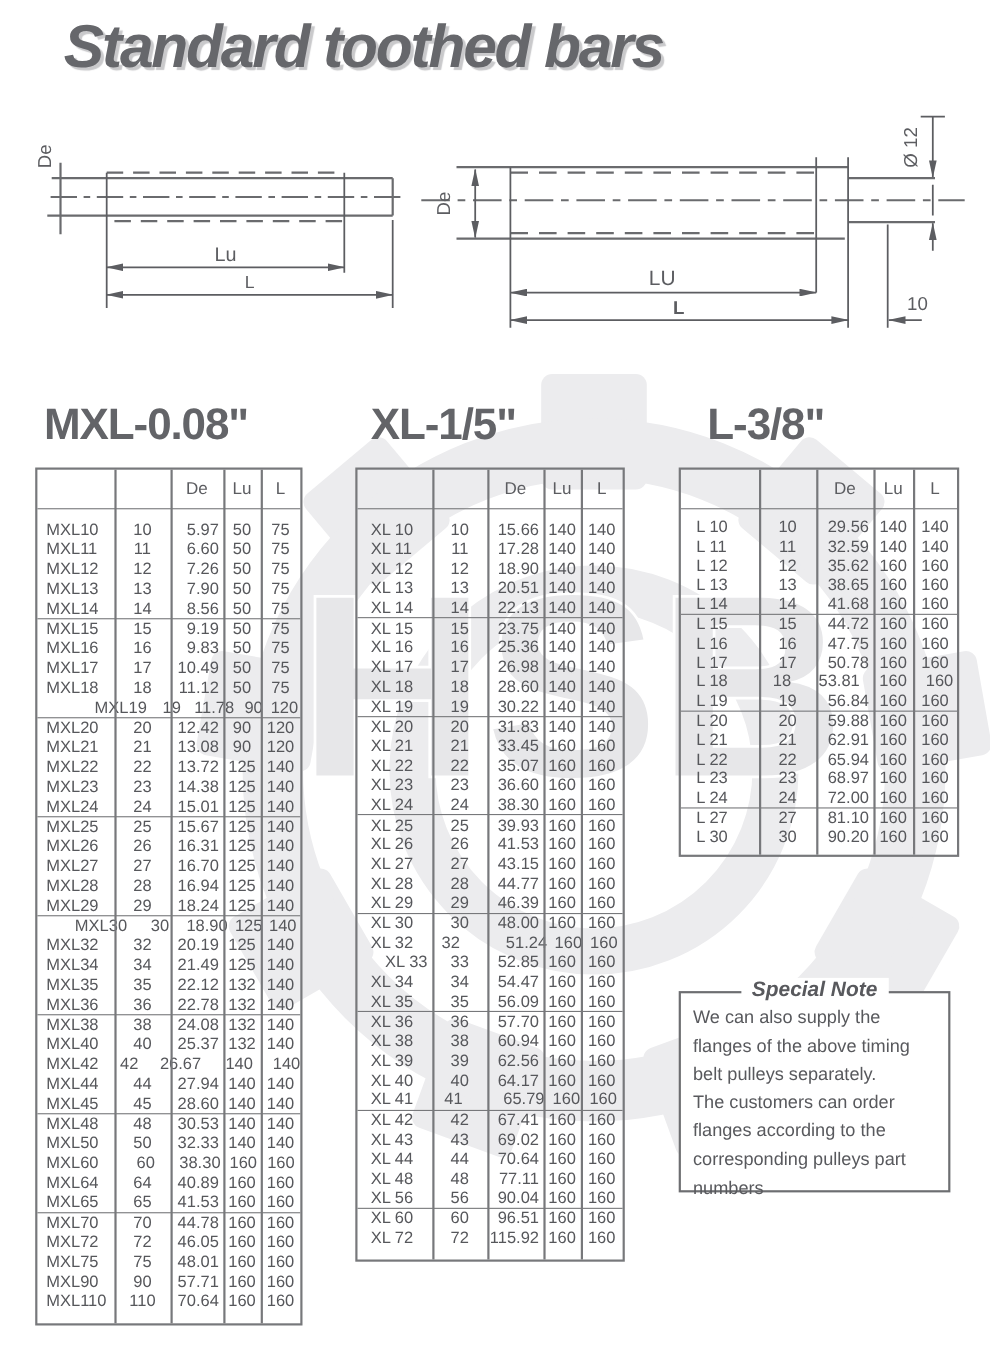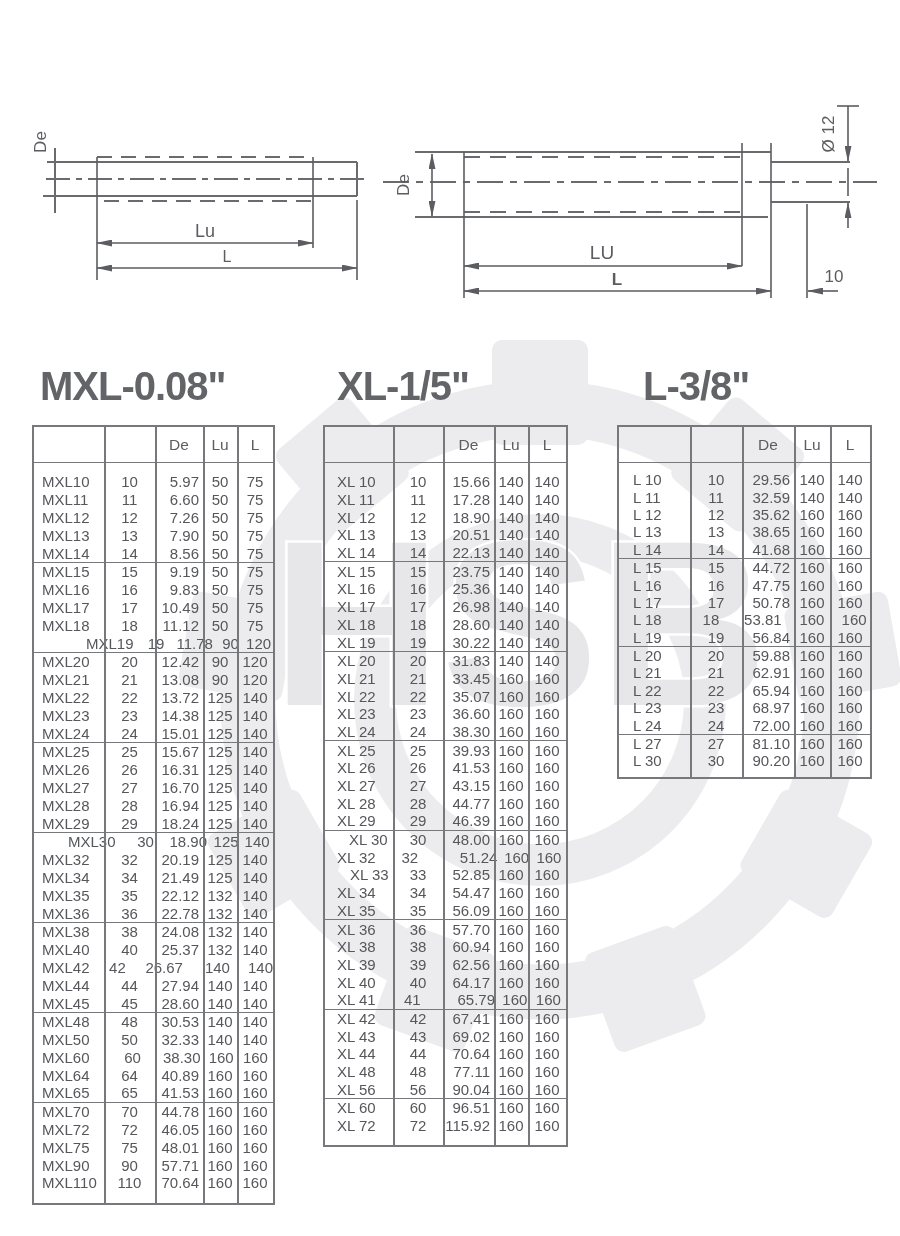--- a/index.html
+++ b/index.html
@@ -66,20 +66,21 @@
         <rect x="332" y="40" width="96" height="105" rx="10" transform="rotate(320 380 400)"></rect>
       </g>
       <circle cx="380" cy="400" r="292" fill="none" stroke="#ececee" stroke-width="55"></circle>
       <circle cx="380" cy="400" r="165" fill="none" stroke="#ececee" stroke-width="42"></circle>
       <text x="360" y="405" text-anchor="middle" font-size="235" font-weight="bold" fill="#e7e7e9" stroke="#ffffff" stroke-width="5" paint-order="stroke" font-family="Liberation Sans, sans-serif">HSB</text>
     </svg>
   </div>
 
   <div class="layer" id="content">
 
+    <div id="page-title">Standard toothed bars</div>
 
     <svg class="dwg" style="left:18px;top:108px;" width="365" height="200" viewBox="0 0 365 200">
       <defs>
         <marker id="arL" viewBox="0 0 16 7" refX="15.2" refY="3.5" markerWidth="16" markerHeight="7" markerUnits="userSpaceOnUse" orient="auto-start-reverse">
           <path d="M0,0 L16,3.5 L0,7 Z" fill="#5c5d61"></path>
         </marker>
       </defs>
       <g stroke="#6a6b6e" stroke-width="2" fill="none">
         <line x1="37" y1="40" x2="37" y2="105"></line>
         <line x1="29" y1="54" x2="339" y2="54"></line>
@@ -606,21 +607,21 @@
             <div class="trow" style="height: 17.7px;">
               <div class="td c0" style="width: 68px; padding-left: 12px;">XL 29</div>
               <div class="td c1" style="width: 50px;">29</div>
               <div class="td c2" style="width: 51px;">46.39</div>
               <div class="td c3" style="width: 34px;">160</div>
               <div class="td c4" style="width: 38px;">160</div>
             </div>
           </div>
           <div class="tgroup">
             <div class="trow" style="height: 17.7px;">
-              <div class="td c0" style="width: 68px; padding-left: 24px;">XL 30</div>
+              <div class="td c0" style="width: 68px; padding-left: 12px;">XL 30</div>
               <div class="td c1" style="width: 50px;">30</div>
               <div class="td c2" style="width: 51px;">48.00</div>
               <div class="td c3" style="width: 34px;">160</div>
               <div class="td c4" style="width: 38px;">160</div>
             </div>
             <div class="trow" style="height: 17.7px;">
               <div class="td c0" style="width: 68px; padding-left: 12px;">XL 32</div>
               <div class="td c1" style="width: 50px;">32</div>
               <div class="td c2" style="width: 51px; margin-left: 23px;">51.24</div>
               <div class="td c3" style="width: 34px;">160</div>
@@ -874,15 +875,25 @@
               <div class="td c0" style="width: 71px; padding-left: 14px;">L 30</div>
               <div class="td c1" style="width: 52px;">30</div>
               <div class="td c2" style="width: 52px;">90.20</div>
               <div class="td c3" style="width: 36px;">160</div>
               <div class="td c4" style="width: 40px;">160</div>
             </div>
           </div>
         </div>
       </div>
 
+    <div id="note">
+      <div id="note-title">Special Note</div>
+      <div id="note-body">We can also supply the
+flanges of the above timing
+belt pulleys separately.
+The customers can order
+flanges according to the
+corresponding pulleys part
+numbers</div>
+    </div>
 
   </div>
 </div>
 
 </body></html>

